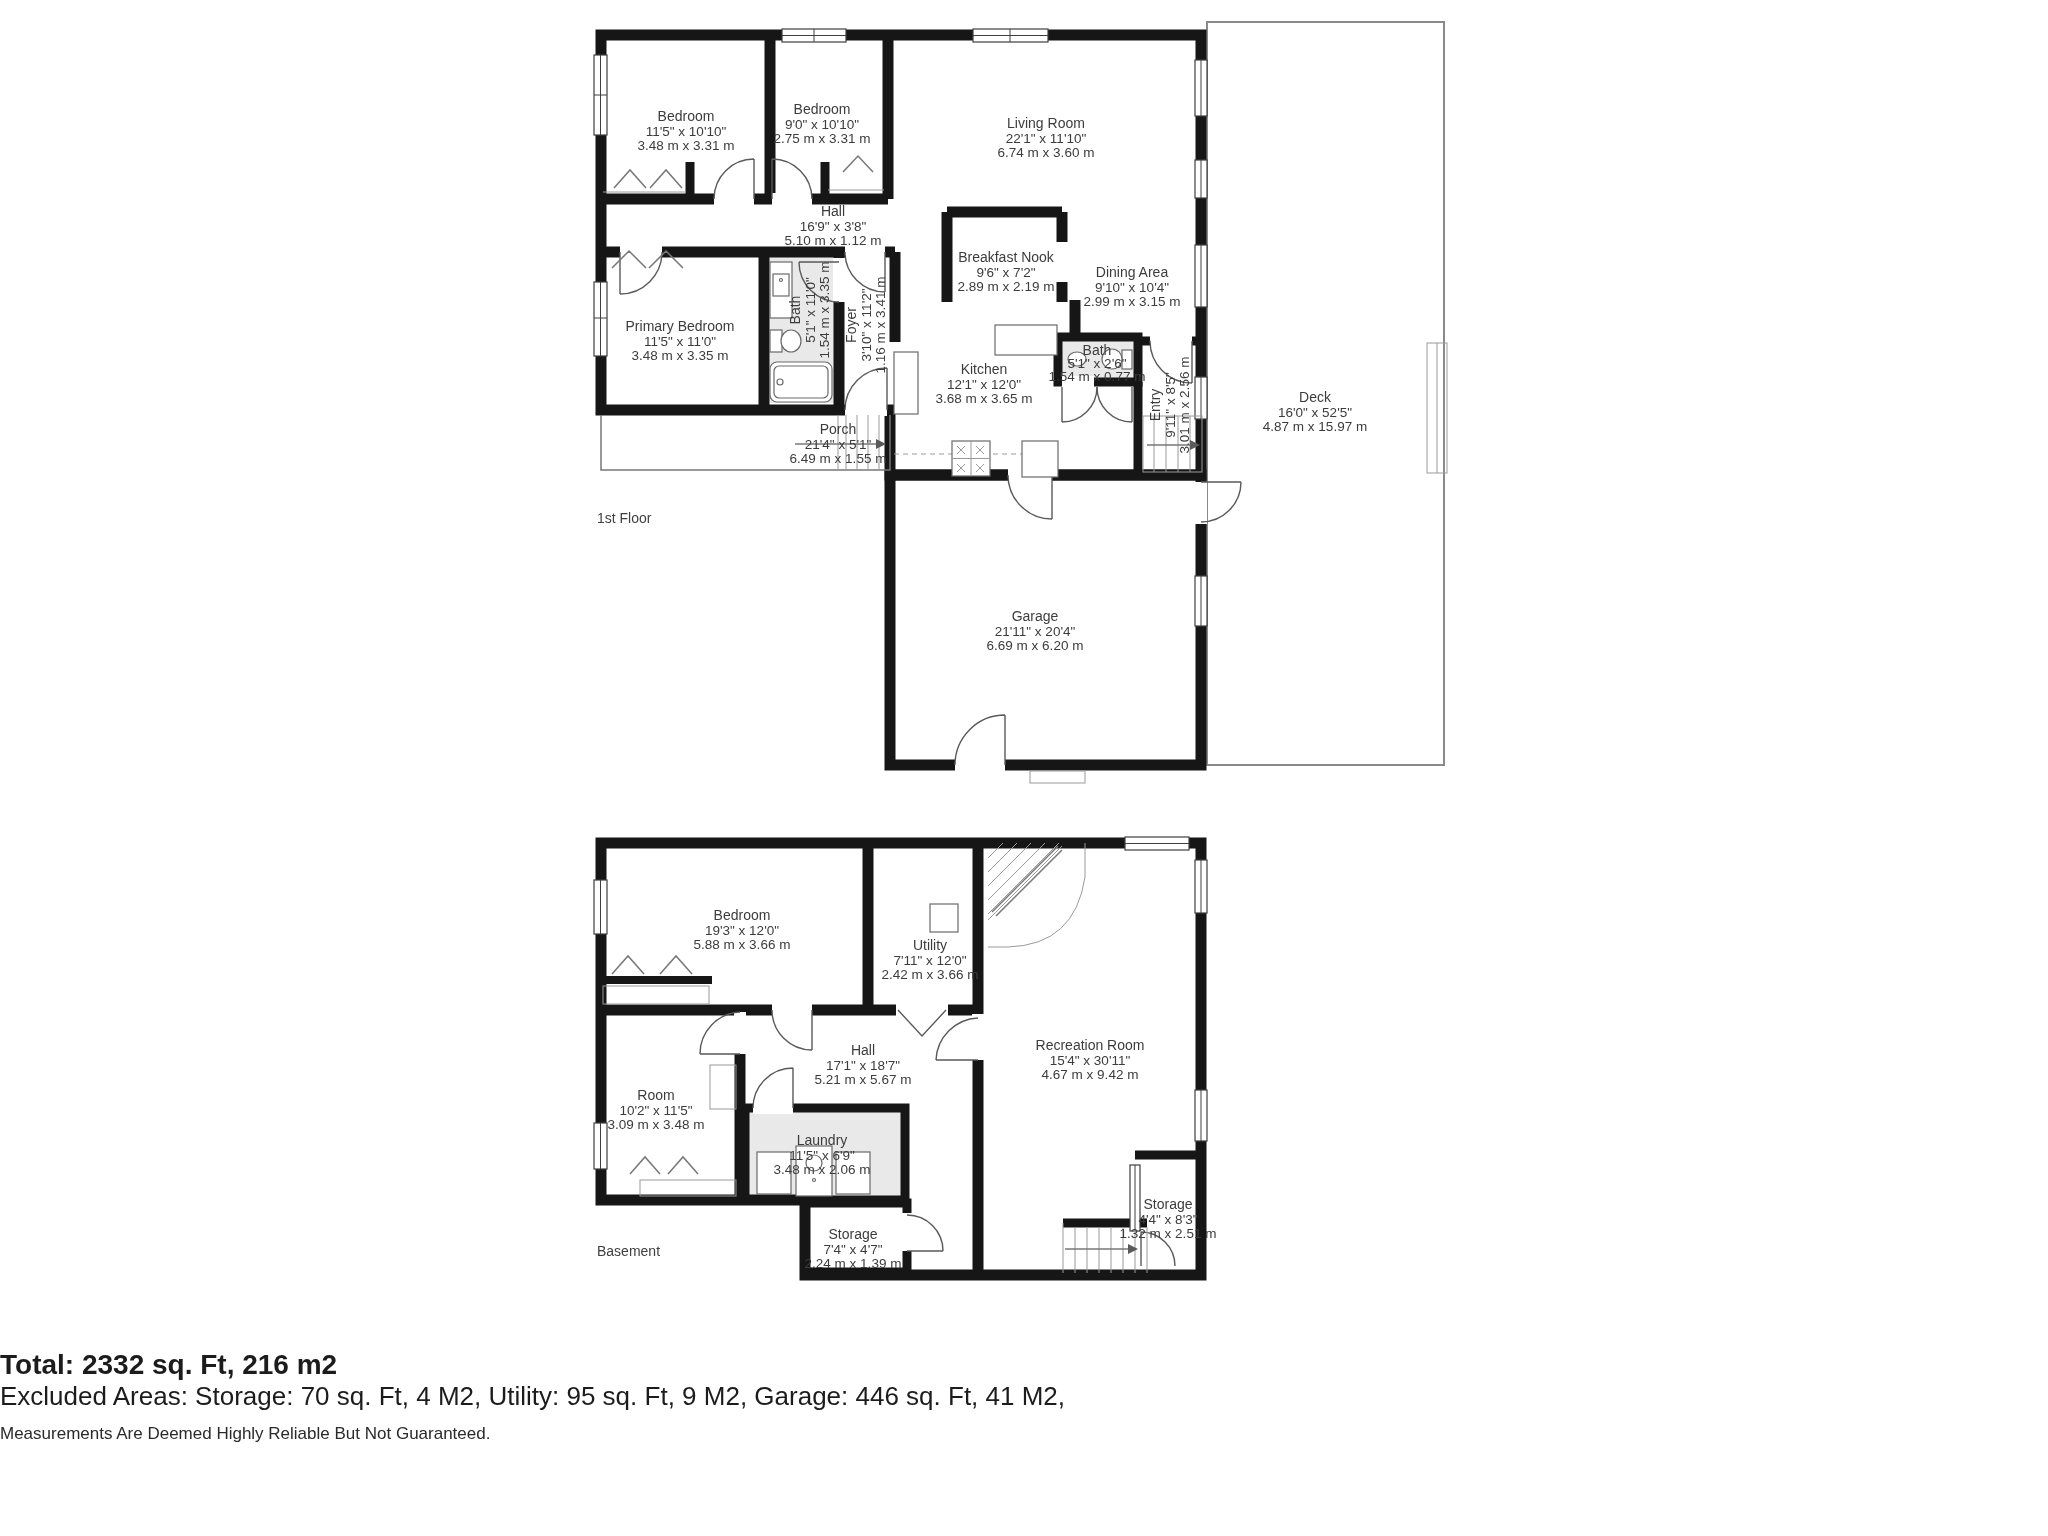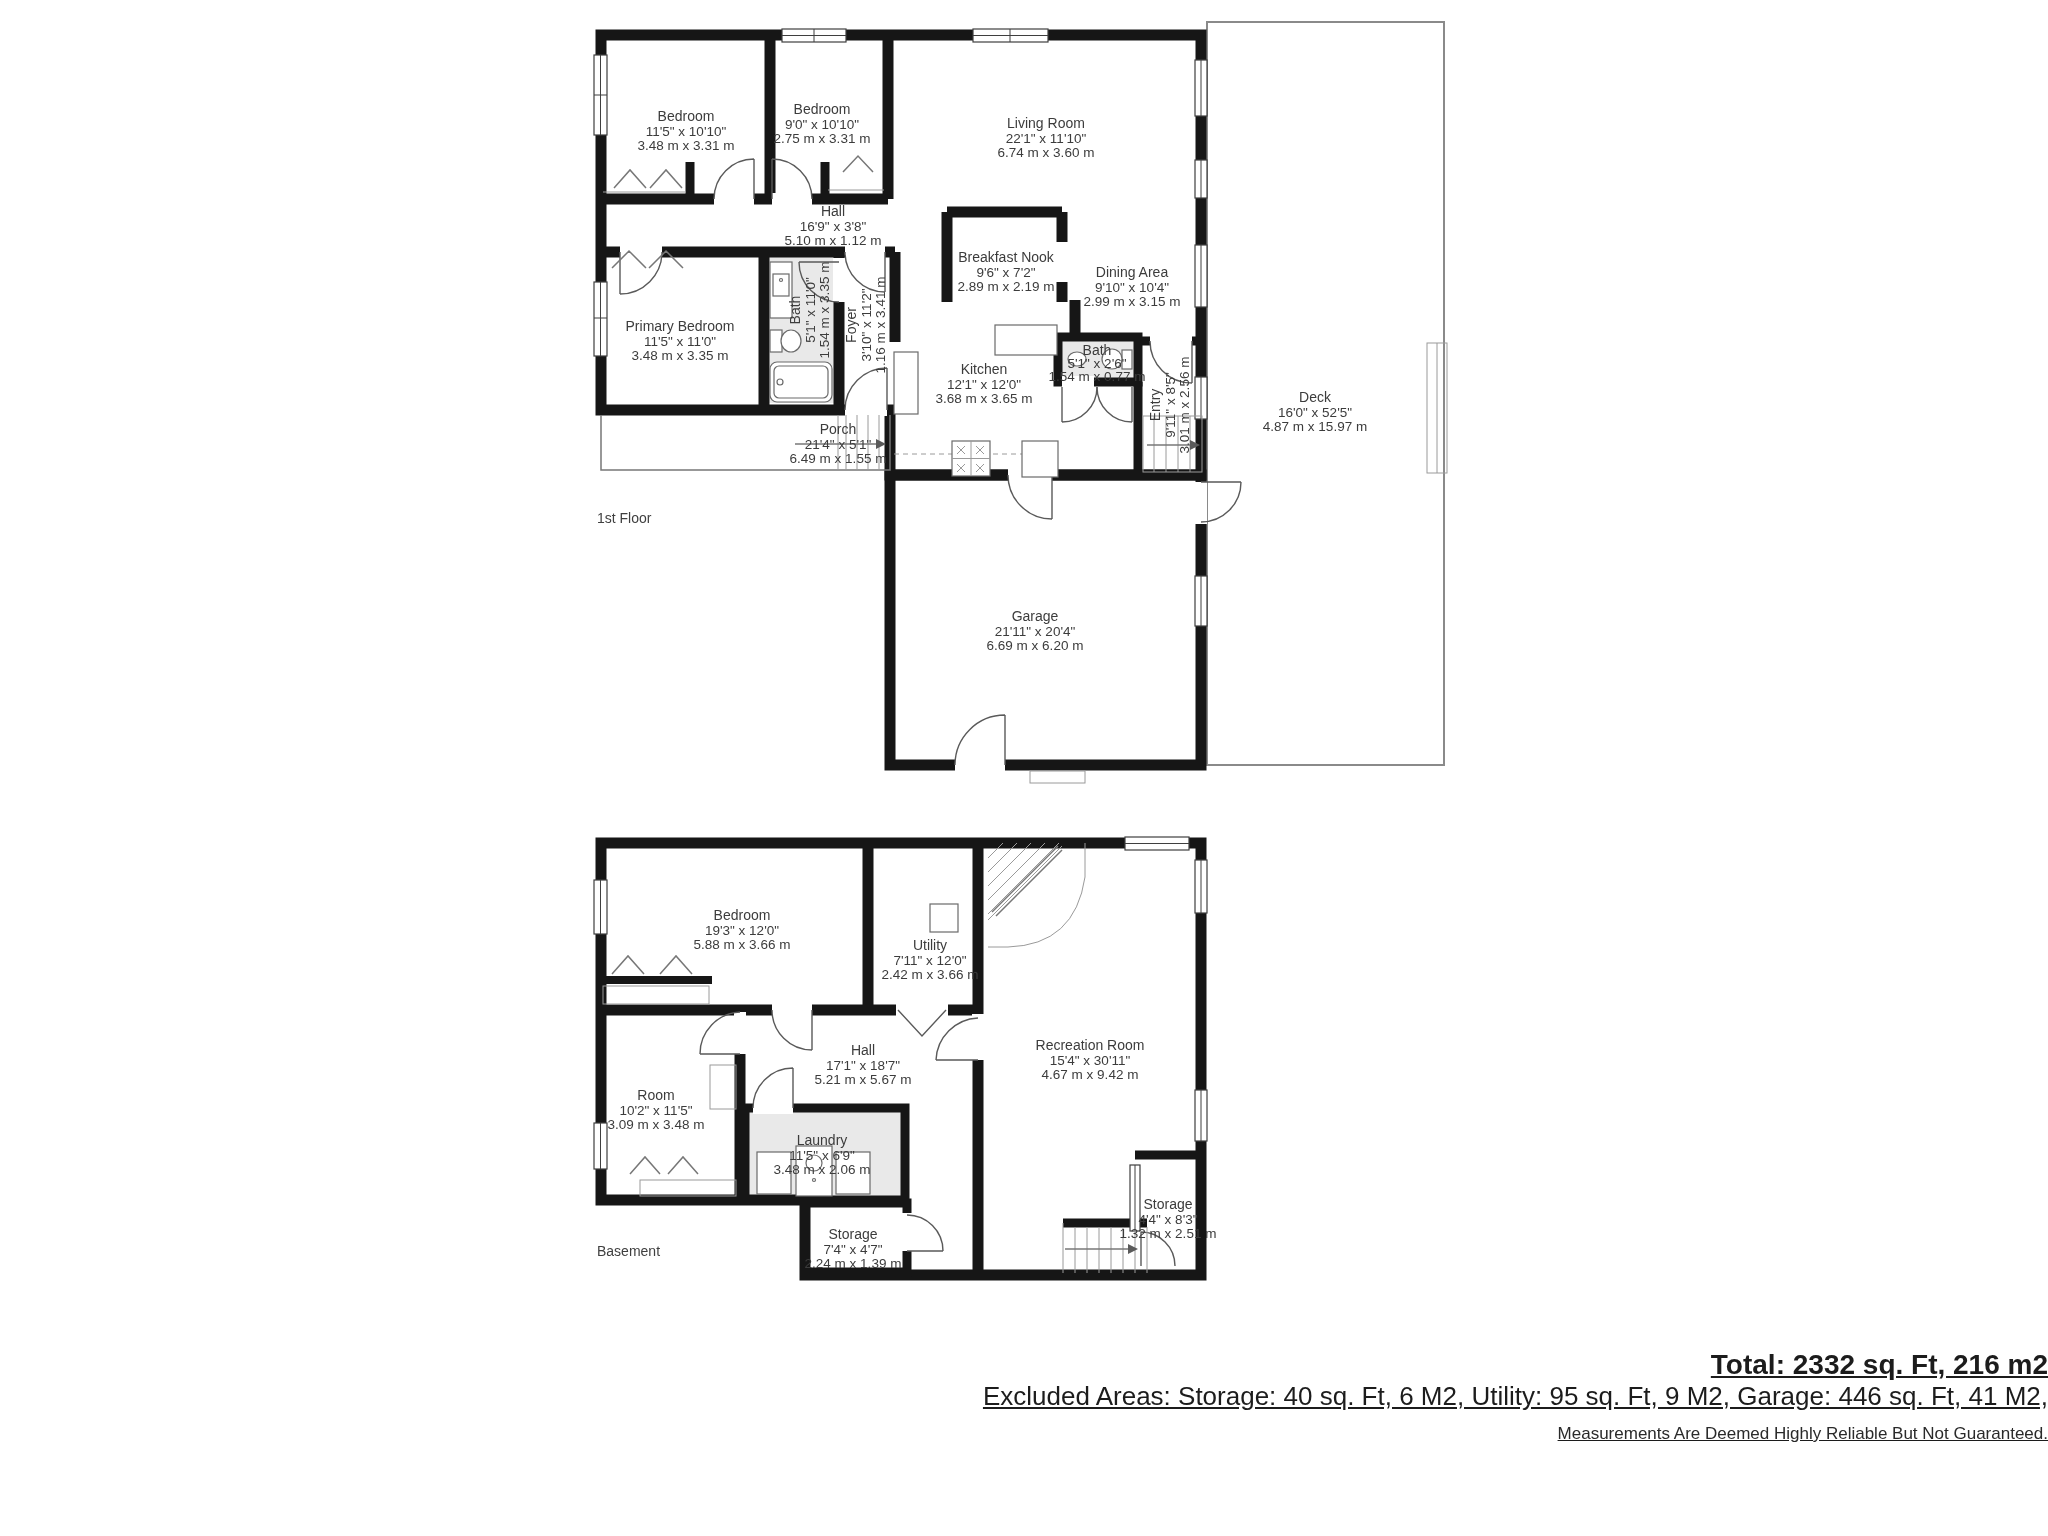--- a/index.html
+++ b/index.html
@@ -16,21 +16,21 @@
   .gap{fill:#ffffff;stroke:none;}
   .win{fill:#ffffff;stroke:#3f3f3f;stroke-width:1.2;}
   .winl{stroke:#3f3f3f;stroke-width:1;fill:none;}
   .door{stroke:#5a5a5a;stroke-width:1.4;fill:none;}
   .thin{stroke:#777;stroke-width:1.5;fill:none;}
   .thin2{stroke:#9a9a9a;stroke-width:1;fill:none;}
   .fix{stroke:#6a6a6a;stroke-width:1.2;fill:#fff;}
   .gray{fill:#e9e9e9;stroke:none;}
   .dash{stroke:#9a9a9a;stroke-width:1;stroke-dasharray:5 4;fill:none;}
   .arrow{fill:#5a5a5a;stroke:none;}
-  .summary{position:absolute;left:0;top:1348px;width:2048px;text-align:right;color:#1c1c1c;text-decoration:underline;}
+  .summary{position:absolute;left:0;top:1348px;width:2048px;text-align:left;color:#1c1c1c;}
   .summary .t1{font-size:28px;font-weight:bold;line-height:33px;}
   .summary .tl{font-size:26px;line-height:31px;}
   .summary .disc{font-size:17px;line-height:20px;margin-top:12px;color:#2a2a2a;}
 </style>
 </head>
 <body>
 
 <svg width="2048" height="1536" viewBox="0 0 2048 1536">
 
   <g>
@@ -349,15 +349,15 @@
         <text class="rd" x="1168" y="1224">4'4" x 8'3"</text>
         <text class="rd" x="1168" y="1238">1.32 m x 2.51 m</text>
       </g>
     </g>
     <text class="fl" x="597" y="1256">Basement</text>
   </g>
 </svg>
 
 <div class="summary">
   <div class="t1">Total: 2332 sq. Ft, 216 m2</div>
-  <div class="tl">Excluded Areas: Storage: 40 sq. Ft, 6 M2, Utility: 95 sq. Ft, 9 M2, Garage: 446 sq. Ft, 41 M2,</div>
+  <div class="tl">Excluded Areas: Storage: 70 sq. Ft, 4 M2, Utility: 95 sq. Ft, 9 M2, Garage: 446 sq. Ft, 41 M2,</div>
   <div class="disc">Measurements Are Deemed Highly Reliable But Not Guaranteed.</div>
 </div>
 
 </body></html>

